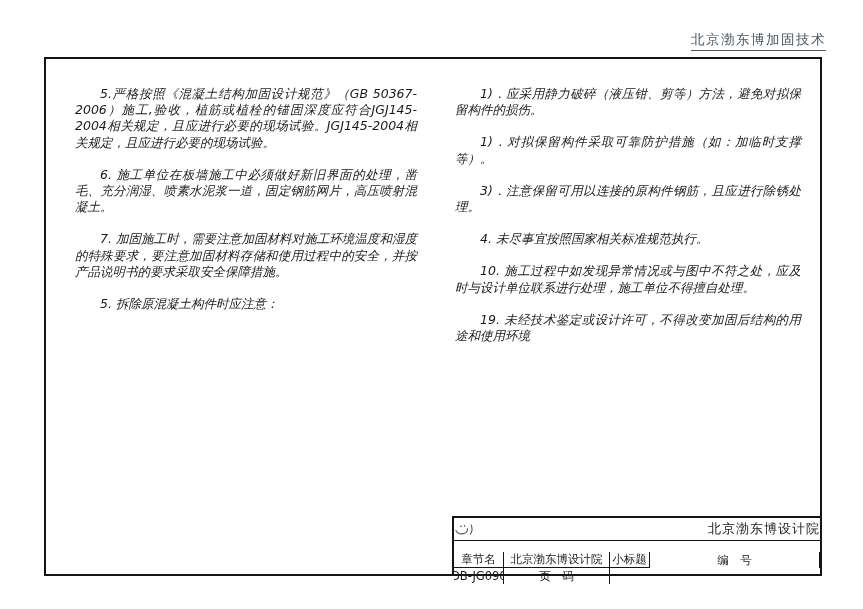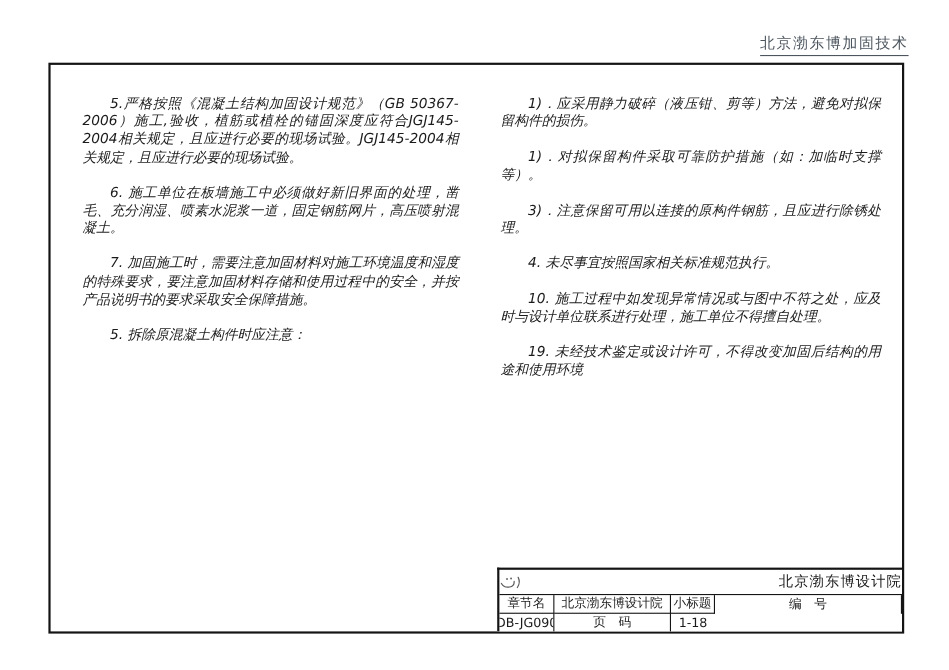--- a/index.html
+++ b/index.html
@@ -72,20 +72,21 @@
     gap: 7px;
     font-size: 13px;
     letter-spacing: 1px;
   }
   .tb-logo { display: inline-flex; align-items: center; }
   .tb-grid {
     flex: 1;
     display: grid;
     grid-template-columns: 50px 106px 40px 1fr;
     grid-template-rows: 1fr 1fr;
+    margin-top: 11px;
   }
   .tb-cell {
     display: flex;
     align-items: center;
     justify-content: center;
     font-size: 11.5px;
     white-space: nowrap;
     overflow: hidden;
   }
   .tb-cell.vline { border-right: 1px solid #141414; }
@@ -132,19 +133,18 @@
       </div>
 
       <div class="tb-grid">
         <div class="tb-cell vline hline">章节名</div>
         <div class="tb-cell vline hline">北京渤东博设计院</div>
         <div class="tb-cell vline hline">小标题</div>
 
         <div class="tb-cell vline">编　号</div>
         <div class="tb-cell vline">BDB-JG0901</div>
         <div class="tb-cell vline">页　码</div>
-        <div class="tb-cell">1-18</div>
       </div>
 
     </div>
 
   </div>
 </div>
 
 </body></html>

